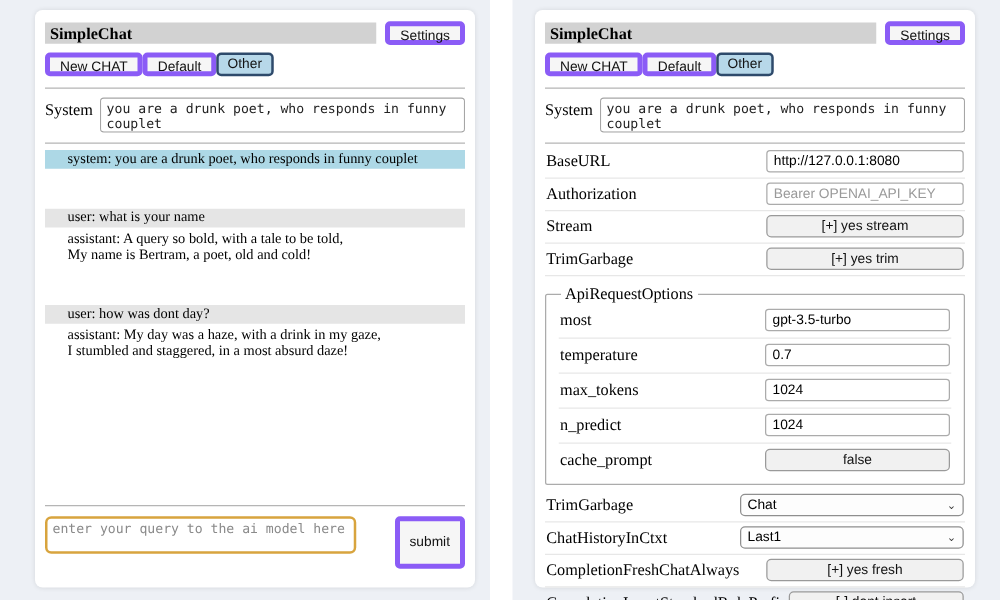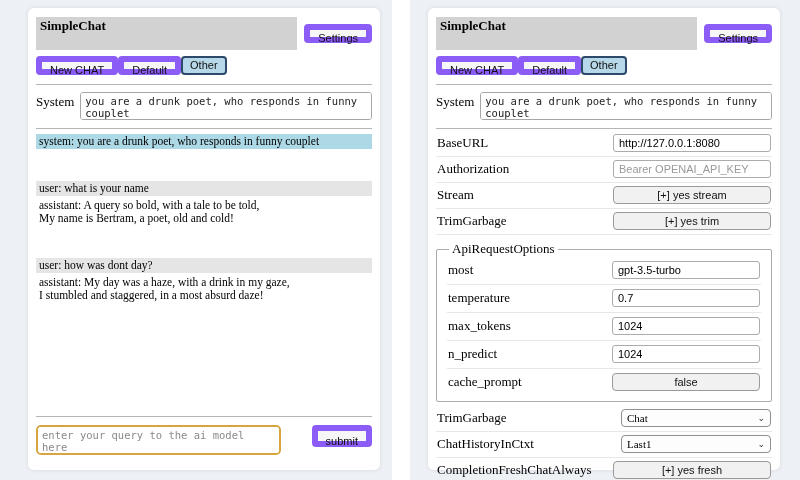--- a/index.html
+++ b/index.html
@@ -8,65 +8,65 @@
   .shot { position:absolute; top:0; height:480px; background:#edf0f5; }
   .shot-left  { left:0; width:392px; }
   .shot-right { left:410px; width:390px; }
   .card { position:absolute; top:8px; bottom:10px; background:#ffffff;
           border-radius:6px; box-shadow:0 0 4px rgba(0,0,0,0.10);
           display:flex; flex-direction:column; padding:7px 8px; }
   .card-left  { left:28px; width:352px; }
   .card-right { left:18px; width:352px; }
 
   .header-row { display:flex; align-items:center; gap:7px; margin:2px 0 6px; }
-  .titlebar { flex:1; background:#d2d2d2; height:33px; line-height:17px;
+  .titlebar { flex:1; background:#d2d2d2; height:17px; line-height:17px;
               padding:0 4px; font-size:13px; font-weight:bold; color:#000; }
   .btn { font-family:"Liberation Sans", sans-serif; font-size:11px; color:#111;
-         background:#f6f6f6; border:6px solid #8b5cf6; border-radius:4px;
+         background:#f6f6f6; border:4px solid #8b5cf6; border-radius:4px;
          padding:2px 8px; height:19px; line-height:13px; white-space:nowrap; }
   .session-row { display:flex; gap:0; margin:0 0 7px; }
   .session-active { background:#b7d8e9; border:2px solid #2e4a6b; padding:1px 7px; }
 
   .hr { border-top:1px solid #b5b5b5; height:0; margin:2px 0; }
 
   .system-row { display:flex; align-items:flex-start; gap:6px; margin:5px 0 6px; }
   .system-row label { font-size:13px; padding-top:2px; }
   textarea { font-family:"DejaVu Sans Mono", monospace; font-size:10.5px; color:#222;
              border:1px solid #a6a6a6; border-radius:3px; resize:none; outline:none;
              padding:2px 4px; background:#fff; }
   textarea::placeholder { color:#8a8a8a; }
   .system-ta { flex:1; height:28px; }
 
   .messages { margin-top:3px; }
-  .msg { font-size:11.5px; line-height:13px; padding:1px 3px; margin-bottom:2px;
+  .msg { font-size:11.5px; line-height:13px; padding:1px 18px; margin-bottom:2px;
          white-space:pre-line; color:#000; }
   .msg-system { background:#add8e6; }
   .msg-user { background:#e5e5e5;margin-top:32px; }
 
   .spacer { flex:1; }
 
   .query-row { display:flex; gap:7px; align-items:stretch; margin:6px 0 8px; }
   .query-ta { flex:1; height:30px; border-radius:5px; }
   .query-ta-focus { border:2px solid #d8a43e; }
-  .submit-btn { height:22px; padding:4px 8px;margin-left:24px; }
+  .submit-btn { height:42px; padding:4px 8px;margin-left:24px; }
 
   
   .setrow { display:flex; justify-content:space-between; align-items:center;
             padding:3px 1px 4px; border-bottom:1px solid #e7e7e7; }
   .setrow .lbl { font-size:13px; color:#000; }
   .ctl { width:158px; height:18px; font-family:"Liberation Sans", sans-serif;
          font-size:11px; }
   input.ctl { border:1px solid #ababab; border-radius:3px; padding:1px 5px; color:#000; }
   input.ctl::placeholder { color:#9a9a9a; }
   .widebtn { width:158px; height:18px; padding:1px 4px; background:#f1f1f1;
              border:1px solid #9a9a9a; text-align:center; }
-  .selectbox { width:150px; height:18px; background:#fdfdfd; border:1px solid #8f8f8f;
+  .selectbox { width:179px; height:18px; background:#fdfdfd; border:1px solid #8f8f8f;
                border-radius:4px; display:flex; align-items:center;
                justify-content:space-between; padding:0 5px;
-               font-family:Liberation Serif, serif; font-size:11px; color:#000;margin-left:22px; }
+               font-family:Liberation Sans, sans-serif; font-size:11px; color:#000;margin-left:22px; }
   .chev { font-size:9px; color:#333; line-height:1; }
   fieldset { border:1px solid #ababab; border-radius:2px; margin:6px 0 4px;
              padding:0px 10px 5px; }
   legend { font-size:13px; padding:0 3px; margin-left:2px; }
   fieldset .ctl, fieldset .widebtn { width:148px; }
   fieldset .setrow { padding:4px 1px 5px; }
 </style>
 </head>
 <body>
 

